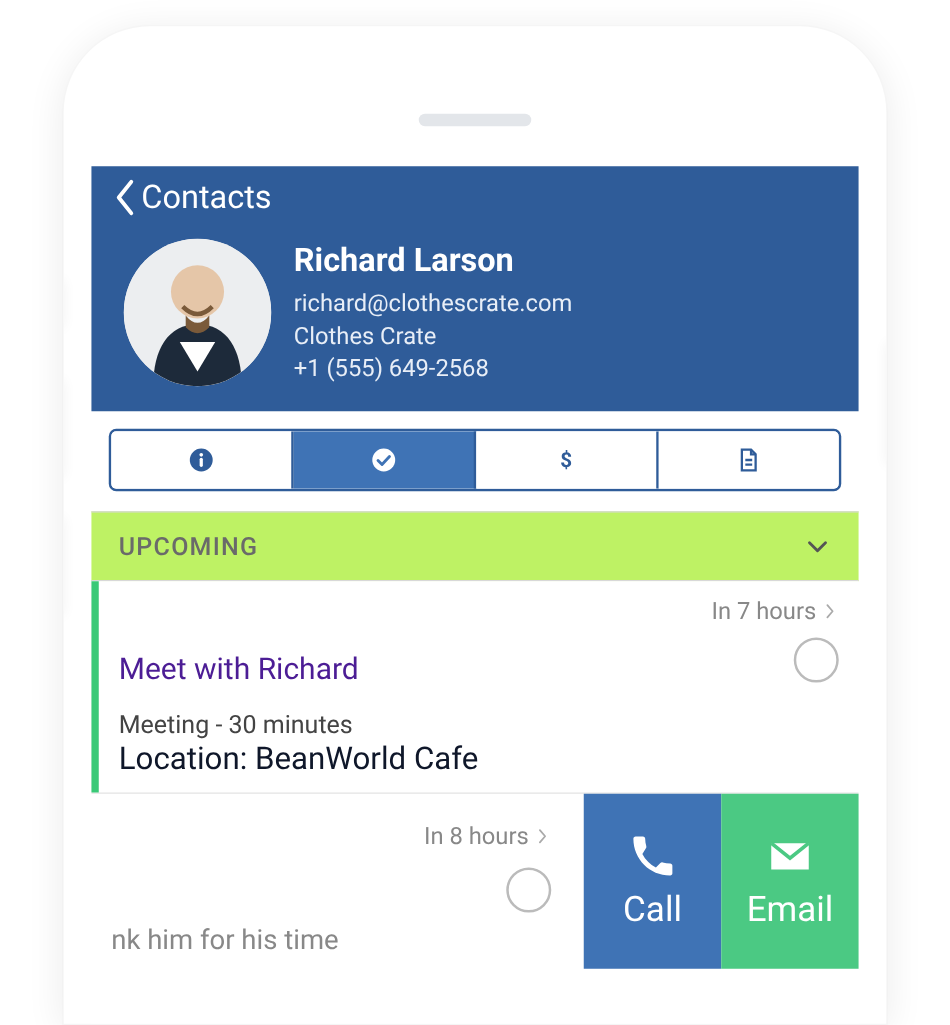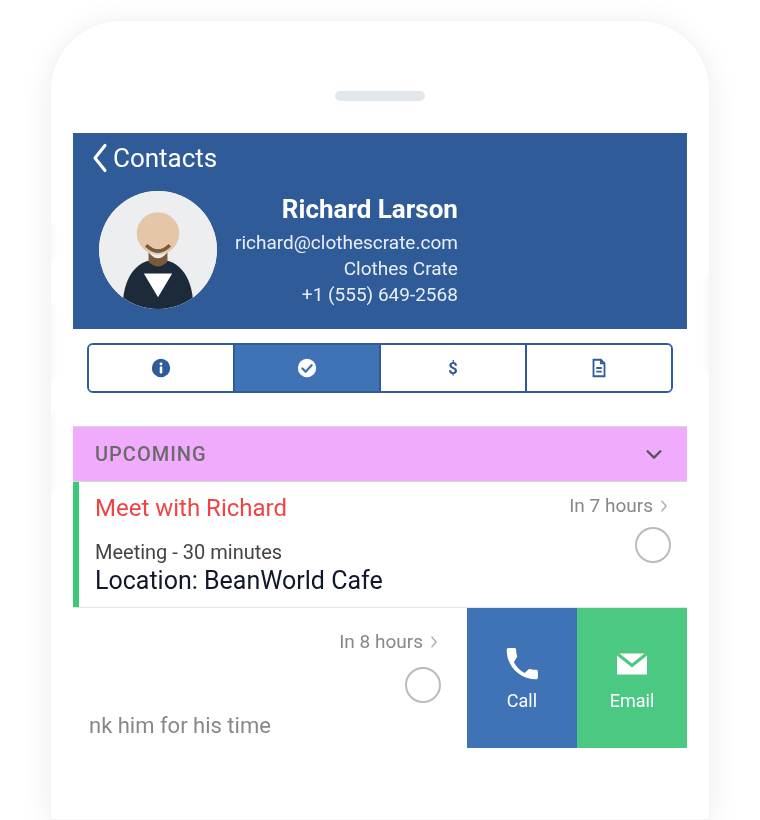--- a/index.html
+++ b/index.html
@@ -91,21 +91,20 @@
     content: ""; position: absolute; right: -4px; top: 3px; width: 3px; height: 6px;
     background: #fff; border-radius: 1px;
   }
   .battery-fill { position:absolute; left:1px; top:1px; bottom:1px; right:4px; background:#fff; border-radius:1px;}
 
   
   .header {
     background: #2f5c99;
     color: #fff;
     padding: 10px 18px 20px 18px;
-    text-align: right;
   }
   .back-row {
     display: flex; align-items: center; gap: 4px; font-size: 26px; font-weight: 400;
     margin-bottom: 18px; cursor: pointer;
   }
   .back-row svg { width: 18px; height: 30px; }
   .profile-row { display: flex; align-items: center; gap: 18px; padding-left: 8px; }
   .avatar {
     width: 118px; height: 118px; border-radius: 50%; background: #e8e8e8;
     overflow: hidden; flex-shrink: 0; position: relative;
@@ -123,38 +122,38 @@
   .tab {
     flex: 1; height: 46px; display: flex; align-items: center; justify-content: center;
     border-right: 2px solid #2f5c99; cursor: pointer; background: #fff; color: #2f5c99;
   }
   .tab:last-child { border-right: none; }
   .tab.active { background: #3f73b5; color: #fff; }
   .tab svg { width: 22px; height: 22px; }
 
   
   .section-header {
-    margin-top: 33px;
-    background: #f0abfc;
+    margin-top: 16px;
+    background: #bef264;
     border-top: 1px solid #d8d8d8;
     border-bottom: 1px solid #d8d8d8;
     height: 56px;
     display: flex; align-items: center; justify-content: space-between;
     padding: 0 22px;
     color: #6a6a6a; font-size: 20px; letter-spacing: 1px; font-weight: 500;
   }
   .section-header svg { width: 22px; height: 22px; stroke: #555; }
 
   
   .event {
     display: flex; border-bottom: 1px solid #e4e4e4; background: #fff;
   }
   .event-accent { width: 6px; background: #3ac977; }
   .event-body { flex: 1; padding: 12px 16px 12px 16px; position: relative; }
-  .event-title { font-size: 24px; color: #ef4444; font-weight: 400; }
+  .event-title { font-size: 24px; color: #4c1d95; font-weight: 400; margin-top: 44px; }
   .event-sub { font-size: 20px; color: #444; margin-top: 18px; }
   .event-loc { font-size: 25px; color: #0f172a; margin-top: 2px; }
   .event-right {
     width: 160px; display: flex; flex-direction: column; align-items: flex-end;
     padding: 12px 16px 12px 0; gap: 10px;
   }
   .event-due { display: flex; align-items: center; gap: 4px; color: #888; font-size: 19px; }
   .event-due svg { width: 14px; height: 14px; stroke: #aaa; }
   .event-radio {
     width: 36px; height: 36px; border: 2px solid #bbb; border-radius: 50%;
@@ -166,21 +165,21 @@
   }
   .event2-left { padding: 20px 16px 10px 16px; color: #888; font-size: 19px; flex:1;}
   .event2-left .due-row { display:flex; justify-content:flex-end; align-items:center; gap:4px; margin-bottom:14px; padding-right: 10px;}
   .event2-left .radio-row { display:flex; justify-content:flex-end; padding-right: 10px; margin-bottom: 10px;}
   .partial-text { color:#888; font-size:22px; }
 
   
   .actions { display: flex; }
   .action-btn {
     width: 110px; height: 140px; display: flex; flex-direction: column;
-    align-items: center; justify-content: center; gap: 8px; color: #fff; font-size: 18px;
+    align-items: center; justify-content: center; gap: 8px; color: #fff; font-size: 28px;
     cursor: pointer;
   }
   .action-btn.call { background: #3f73b5; }
   .action-btn.email { background: #4bc983; }
   .action-btn svg { width: 36px; height: 36px; fill: #fff; }
 
 </style>
 </head>
 <body>
 

